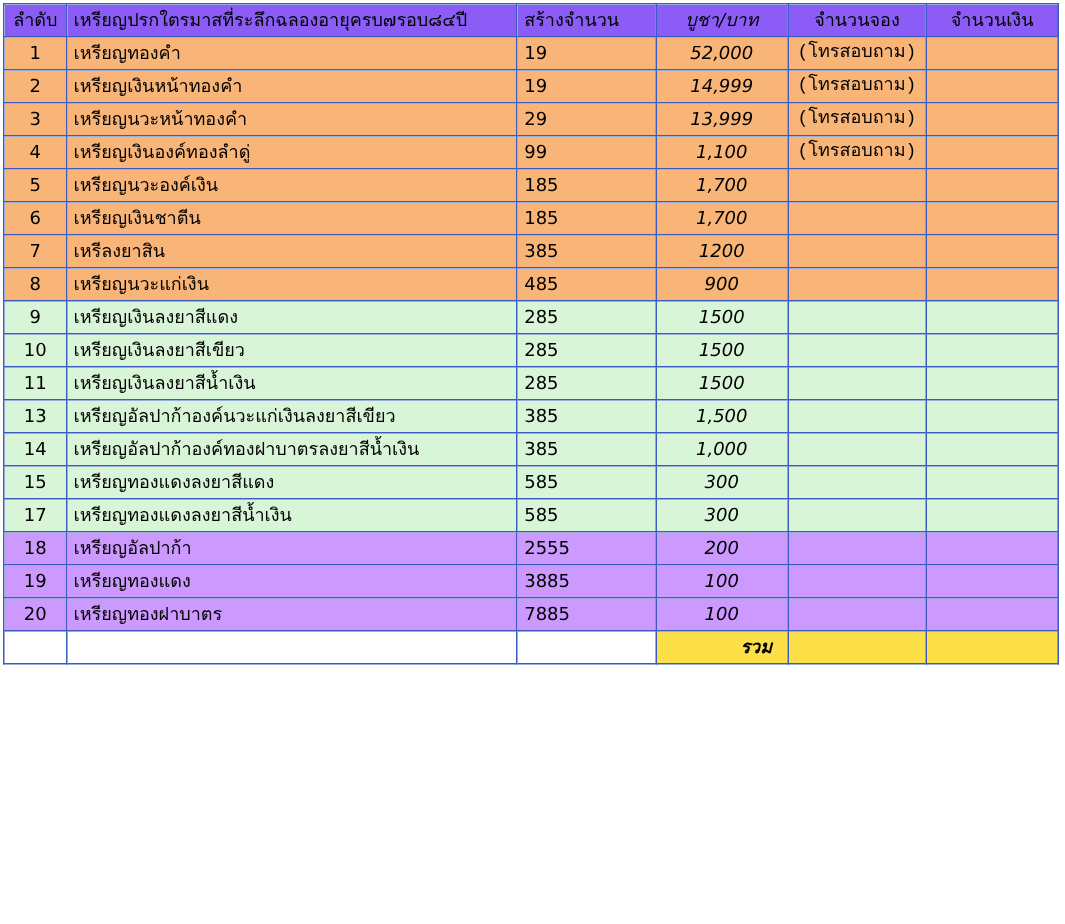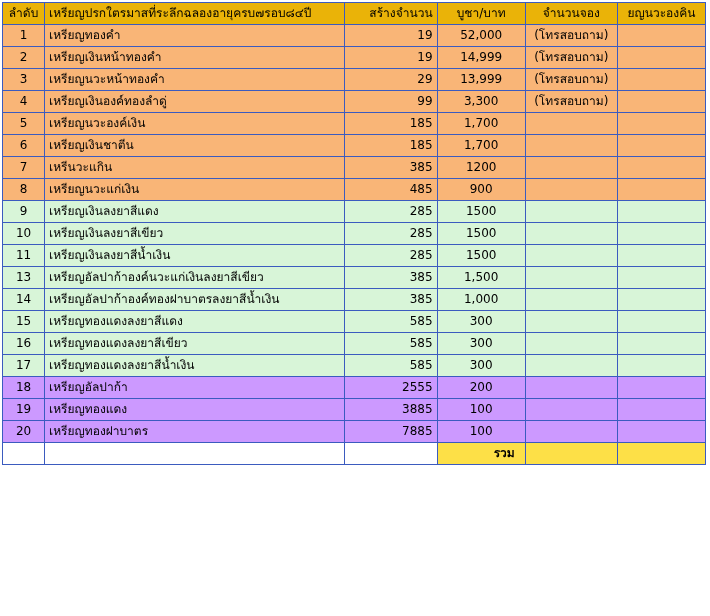--- a/index.html
+++ b/index.html
@@ -32,62 +32,62 @@
     padding: 2px 4px;
     font-weight: normal;
     font-size: 12px;
     line-height: 1.15;
     height: 22px;
     box-sizing: border-box;
     overflow: hidden;
     white-space: nowrap;
   }
   thead td {
-    background: #eab308;
+    background: #8b5cf6;
     text-align: center;
     vertical-align: middle;
     font-size: 12px;
   }
   .col-no      { width: 42px;  text-align: center; }
   .col-name    { width: 300px; text-align: left; }
-  .col-made    { width: 92px;  text-align: right; }
-  .col-price   { width: 88px;  text-align: center; }
+  .col-made    { width: 92px;  text-align: left; }
+  .col-price   { width: 88px;  text-align: center; font-style: italic; }
   .col-reserve { width: 92px;  text-align: center; }
   .col-amount  { width: 88px;  text-align: center; }
 
   tr.grp-orange td { background: #f9b577; }
   tr.grp-green  td { background: #d8f5d8; }
   tr.grp-purple td { background: #cc99ff; }
   tr.total-row td  { background: #fde047; }
 
   tr.total-row td.total-label {
     text-align: right;
     font-weight: bold;
     padding-right: 10px;
   }
   tr.total-row td.blank-left {
     background: #ffffff;
     border-left: 1px solid #3b5bbf;
     border-right: 1px solid #3b5bbf;
   }
-  .cell-note { text-align: center; }
+  .cell-note { text-align: center; font-family: Liberation Mono, monospace; }
 </style>
 </head>
 <body>
 
 <div id="sheet">
   <table class="price-table">
     <thead>
       <tr>
         <td class="col-no">ลำดับ</td>
         <td class="col-name">เหรียญปรกใตรมาสที่ระลึกฉลองอายุครบ๗รอบ๘๔ปี</td>
         <td class="col-made">สร้างจำนวน</td>
         <td class="col-price">บูชา/บาท</td>
         <td class="col-reserve">จำนวนจอง</td>
-        <td class="col-amount">ยญนวะองคิน</td>
+        <td class="col-amount">จำนวนเงิน</td>
       </tr>
     </thead>
     <tbody>
 
       <tr class="grp-orange">
         <td class="col-no">1</td>
         <td class="col-name">เหรียญทองคำ</td>
         <td class="col-made">19</td>
         <td class="col-price">52,000</td>
         <td class="col-reserve cell-note">(โทรสอบถาม)</td>
@@ -109,21 +109,21 @@
         <td class="col-made">29</td>
         <td class="col-price">13,999</td>
         <td class="col-reserve cell-note">(โทรสอบถาม)</td>
         <td class="col-amount"></td>
       </tr>
 
       <tr class="grp-orange">
         <td class="col-no">4</td>
         <td class="col-name">เหรียญเงินองค์ทองลำดู่</td>
         <td class="col-made">99</td>
-        <td class="col-price">3,300</td>
+        <td class="col-price">1,100</td>
         <td class="col-reserve cell-note">(โทรสอบถาม)</td>
         <td class="col-amount"></td>
       </tr>
 
       <tr class="grp-orange">
         <td class="col-no">5</td>
         <td class="col-name">เหรียญนวะองค์เงิน</td>
         <td class="col-made">185</td>
         <td class="col-price">1,700</td>
         <td class="col-reserve cell-note"></td>
@@ -134,21 +134,21 @@
         <td class="col-no">6</td>
         <td class="col-name">เหรียญเงินชาตีน</td>
         <td class="col-made">185</td>
         <td class="col-price">1,700</td>
         <td class="col-reserve cell-note"></td>
         <td class="col-amount"></td>
       </tr>
 
       <tr class="grp-orange">
         <td class="col-no">7</td>
-        <td class="col-name">เหรีนวะแกิน</td>
+        <td class="col-name">เหรีลงยาสิน</td>
         <td class="col-made">385</td>
         <td class="col-price">1200</td>
         <td class="col-reserve cell-note"></td>
         <td class="col-amount"></td>
       </tr>
 
       <tr class="grp-orange">
         <td class="col-no">8</td>
         <td class="col-name">เหรียญนวะแก่เงิน</td>
         <td class="col-made">485</td>
@@ -205,28 +205,20 @@
 
       <tr class="grp-green">
         <td class="col-no">15</td>
         <td class="col-name">เหรียญทองแดงลงยาสีแดง</td>
         <td class="col-made">585</td>
         <td class="col-price">300</td>
         <td class="col-reserve cell-note"></td>
         <td class="col-amount"></td>
       </tr>
 
-      <tr class="grp-green">
-        <td class="col-no">16</td>
-        <td class="col-name">เหรียญทองแดงลงยาสีเขียว</td>
-        <td class="col-made">585</td>
-        <td class="col-price">300</td>
-        <td class="col-reserve cell-note"></td>
-        <td class="col-amount"></td>
-      </tr>
 
       <tr class="grp-green">
         <td class="col-no">17</td>
         <td class="col-name">เหรียญทองแดงลงยาสีน้ำเงิน</td>
         <td class="col-made">585</td>
         <td class="col-price">300</td>
         <td class="col-reserve cell-note"></td>
         <td class="col-amount"></td>
       </tr>
 

